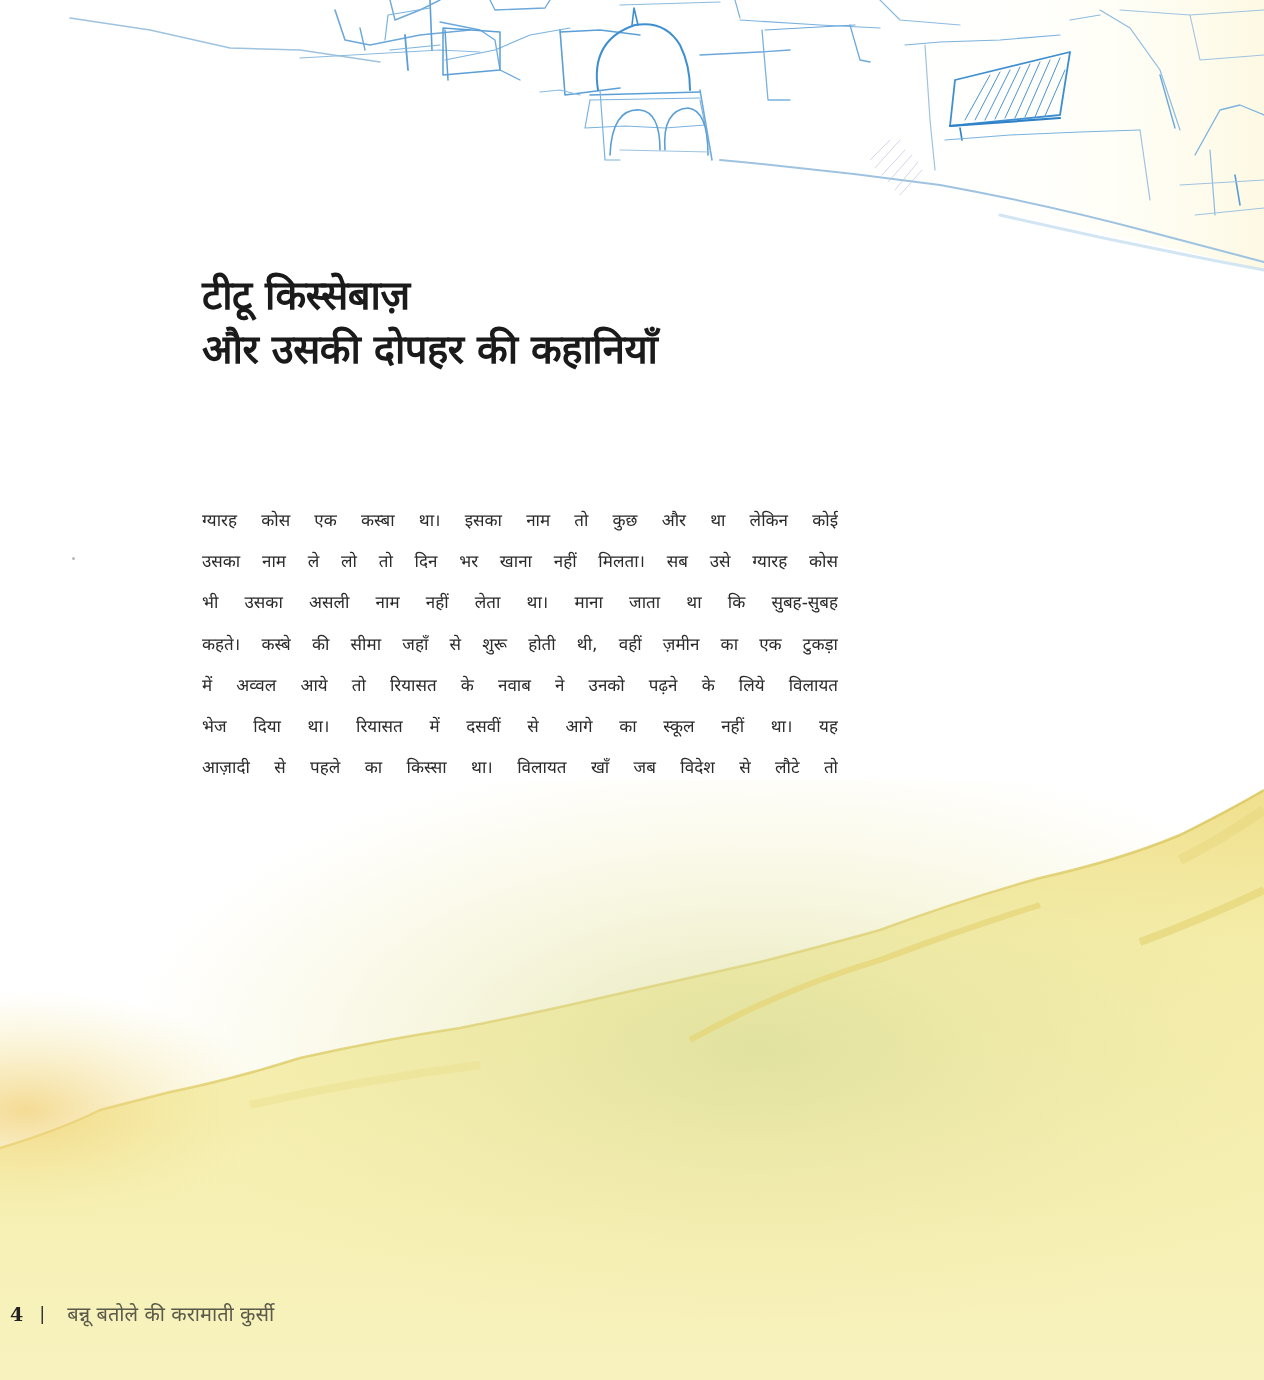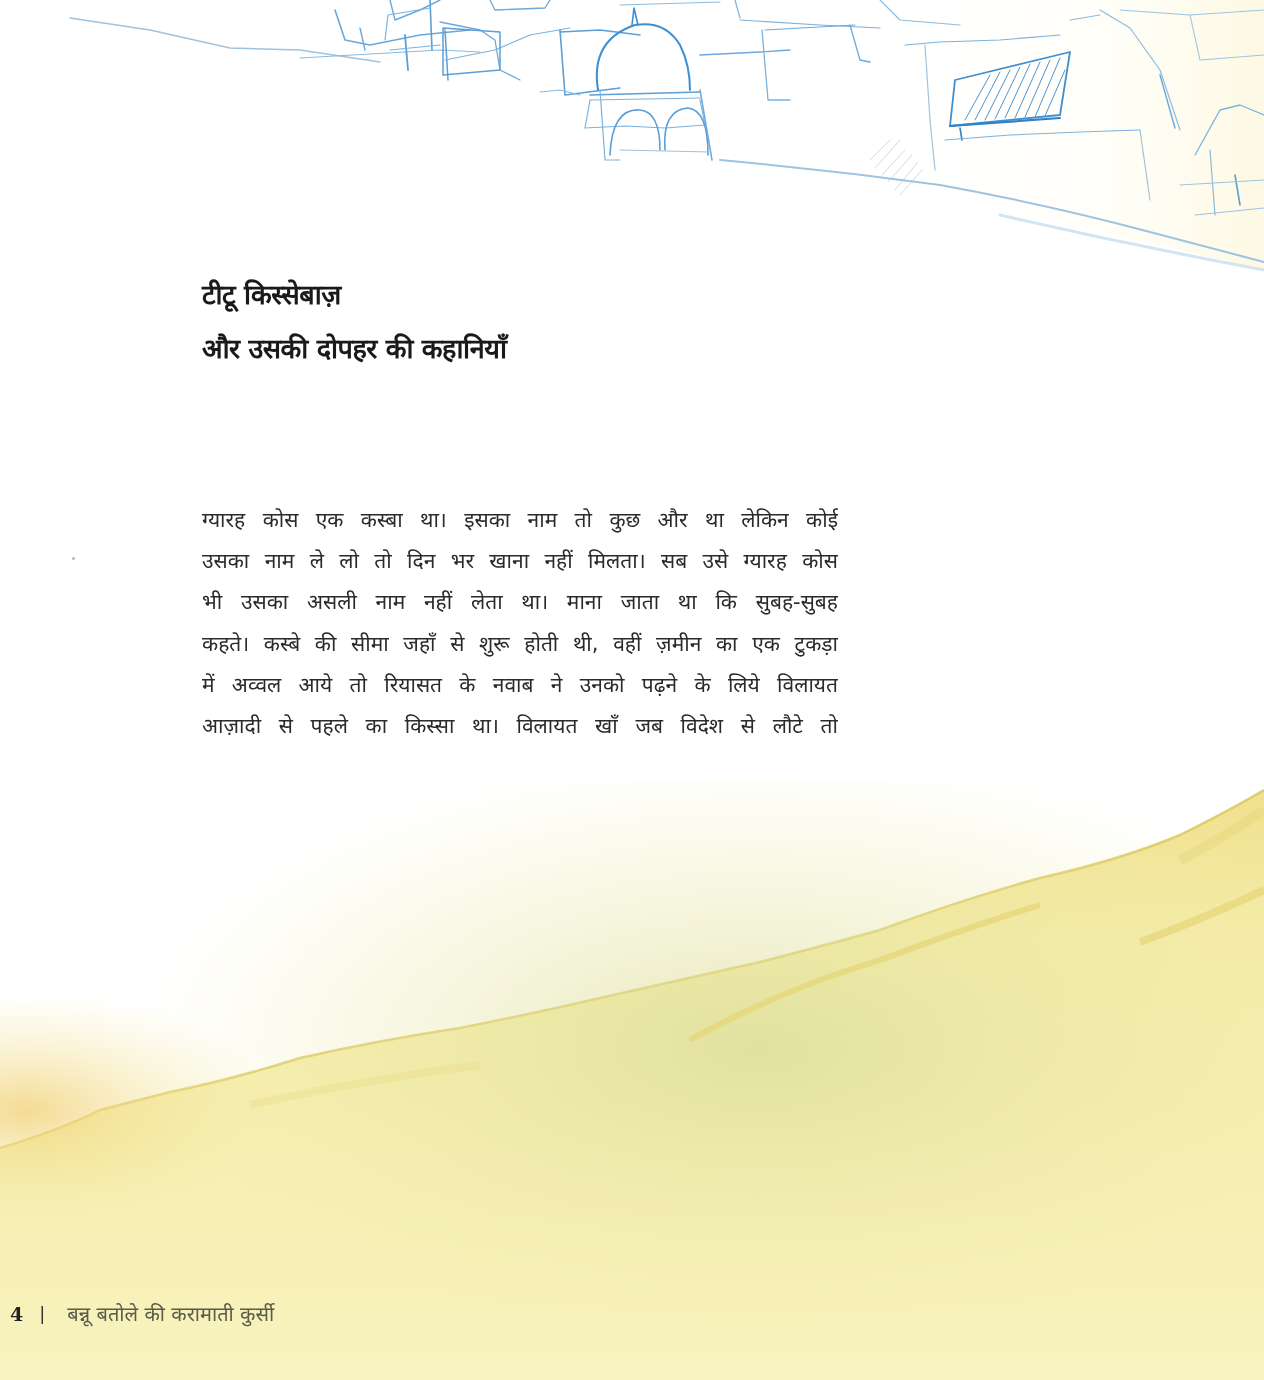--- a/index.html
+++ b/index.html
@@ -5,28 +5,28 @@
   html, body { margin:0; padding:0; }
   body {
     width:1264px; height:1380px; position:relative; overflow:hidden;
     background:#ffffff;
     font-family:"DejaVu Sans", sans-serif;
   }
   .art { position:absolute; left:0; top:0; width:1264px; height:1380px; }
   .title {
     position:absolute; left:202px; top:268px;
     font-family:"DejaVu Sans", sans-serif; font-weight:bold;
-    font-size:27px; line-height:54px; color:#1a1a1a; margin:0;
+    font-size:40px; line-height:54px; color:#1a1a1a; margin:0;
     letter-spacing:-0.5px;
   }
   .title span { display:block; }
   .body-text {
     position:absolute; left:202px; top:500px; width:636px;
     font-family:"DejaVu Sans", sans-serif;
-    font-size:21px; line-height:41.2px; color:#2a2a2a;
+    font-size:17px; line-height:41.2px; color:#2a2a2a;
     margin:0;
   }
   .body-text .line {
     display:block; white-space:nowrap; text-align:justify; text-align-last:justify;
     width:636px; overflow:hidden;
   }
   .footer {
     position:absolute; left:10px; top:1300px; font-size:18px; color:#2b2b2b;
     display:flex; align-items:center;
   }
@@ -167,20 +167,21 @@
   <span>टीटू किस्सेबाज़</span>
   <span>और उसकी दोपहर की कहानियाँ</span>
 </h1>
 
 <div class="body-text">
   <span class="line">ग्यारह कोस एक कस्बा था। इसका नाम तो कुछ और था लेकिन कोई</span>
   <span class="line">उसका नाम ले लो तो दिन भर खाना नहीं मिलता। सब उसे ग्यारह कोस</span>
   <span class="line">भी उसका असली नाम नहीं लेता था। माना जाता था कि सुबह-सुबह</span>
   <span class="line">कहते। कस्बे की सीमा जहाँ से शुरू होती थी, वहीं ज़मीन का एक टुकड़ा</span>
   <span class="line">में अव्वल आये तो रियासत के नवाब ने उनको पढ़ने के लिये विलायत</span>
+  <span class="line">भेज दिया था। रियासत में दसवीं से आगे का स्कूल नहीं था। यह</span>
   <span class="line">आज़ादी से पहले का किस्सा था। विलायत खाँ जब विदेश से लौटे तो</span>
 </div>
 
 <div class="footer">
   <span class="page-num">4</span>
   <span class="sep">|</span>
   <span class="book-title">बन्नू बतोले की करामाती कुर्सी</span>
 </div>
 
 </body></html>

